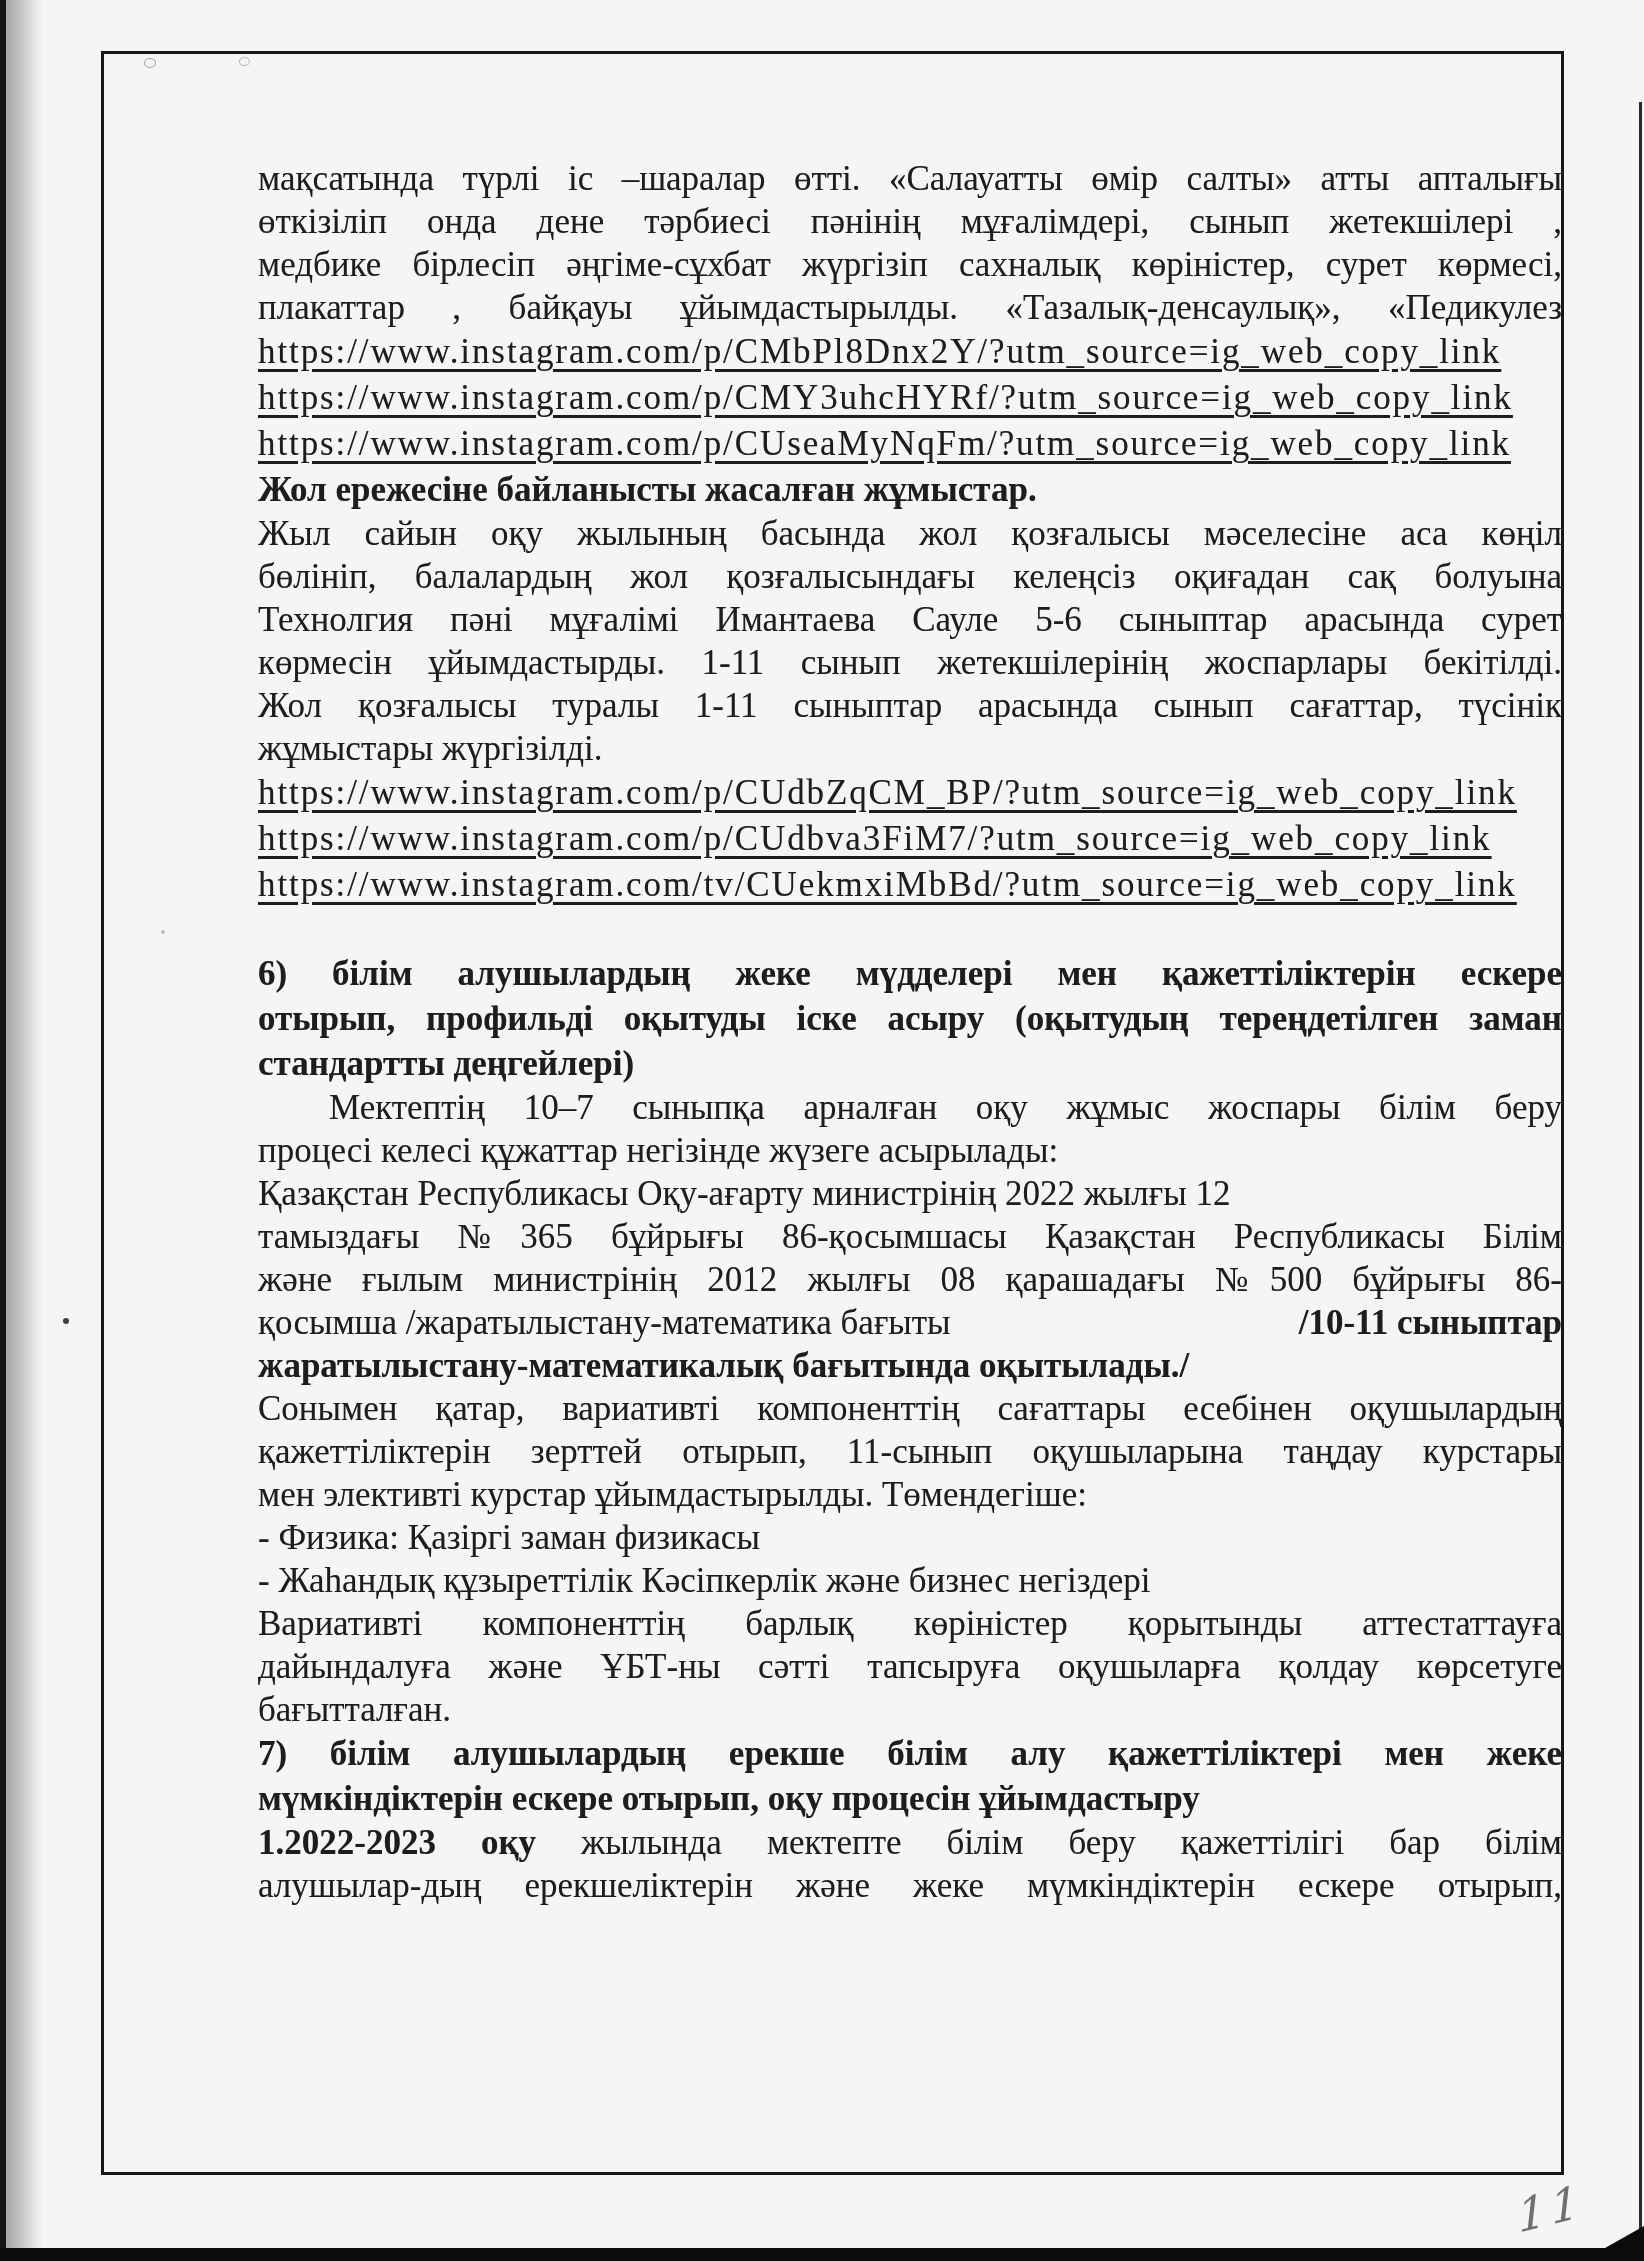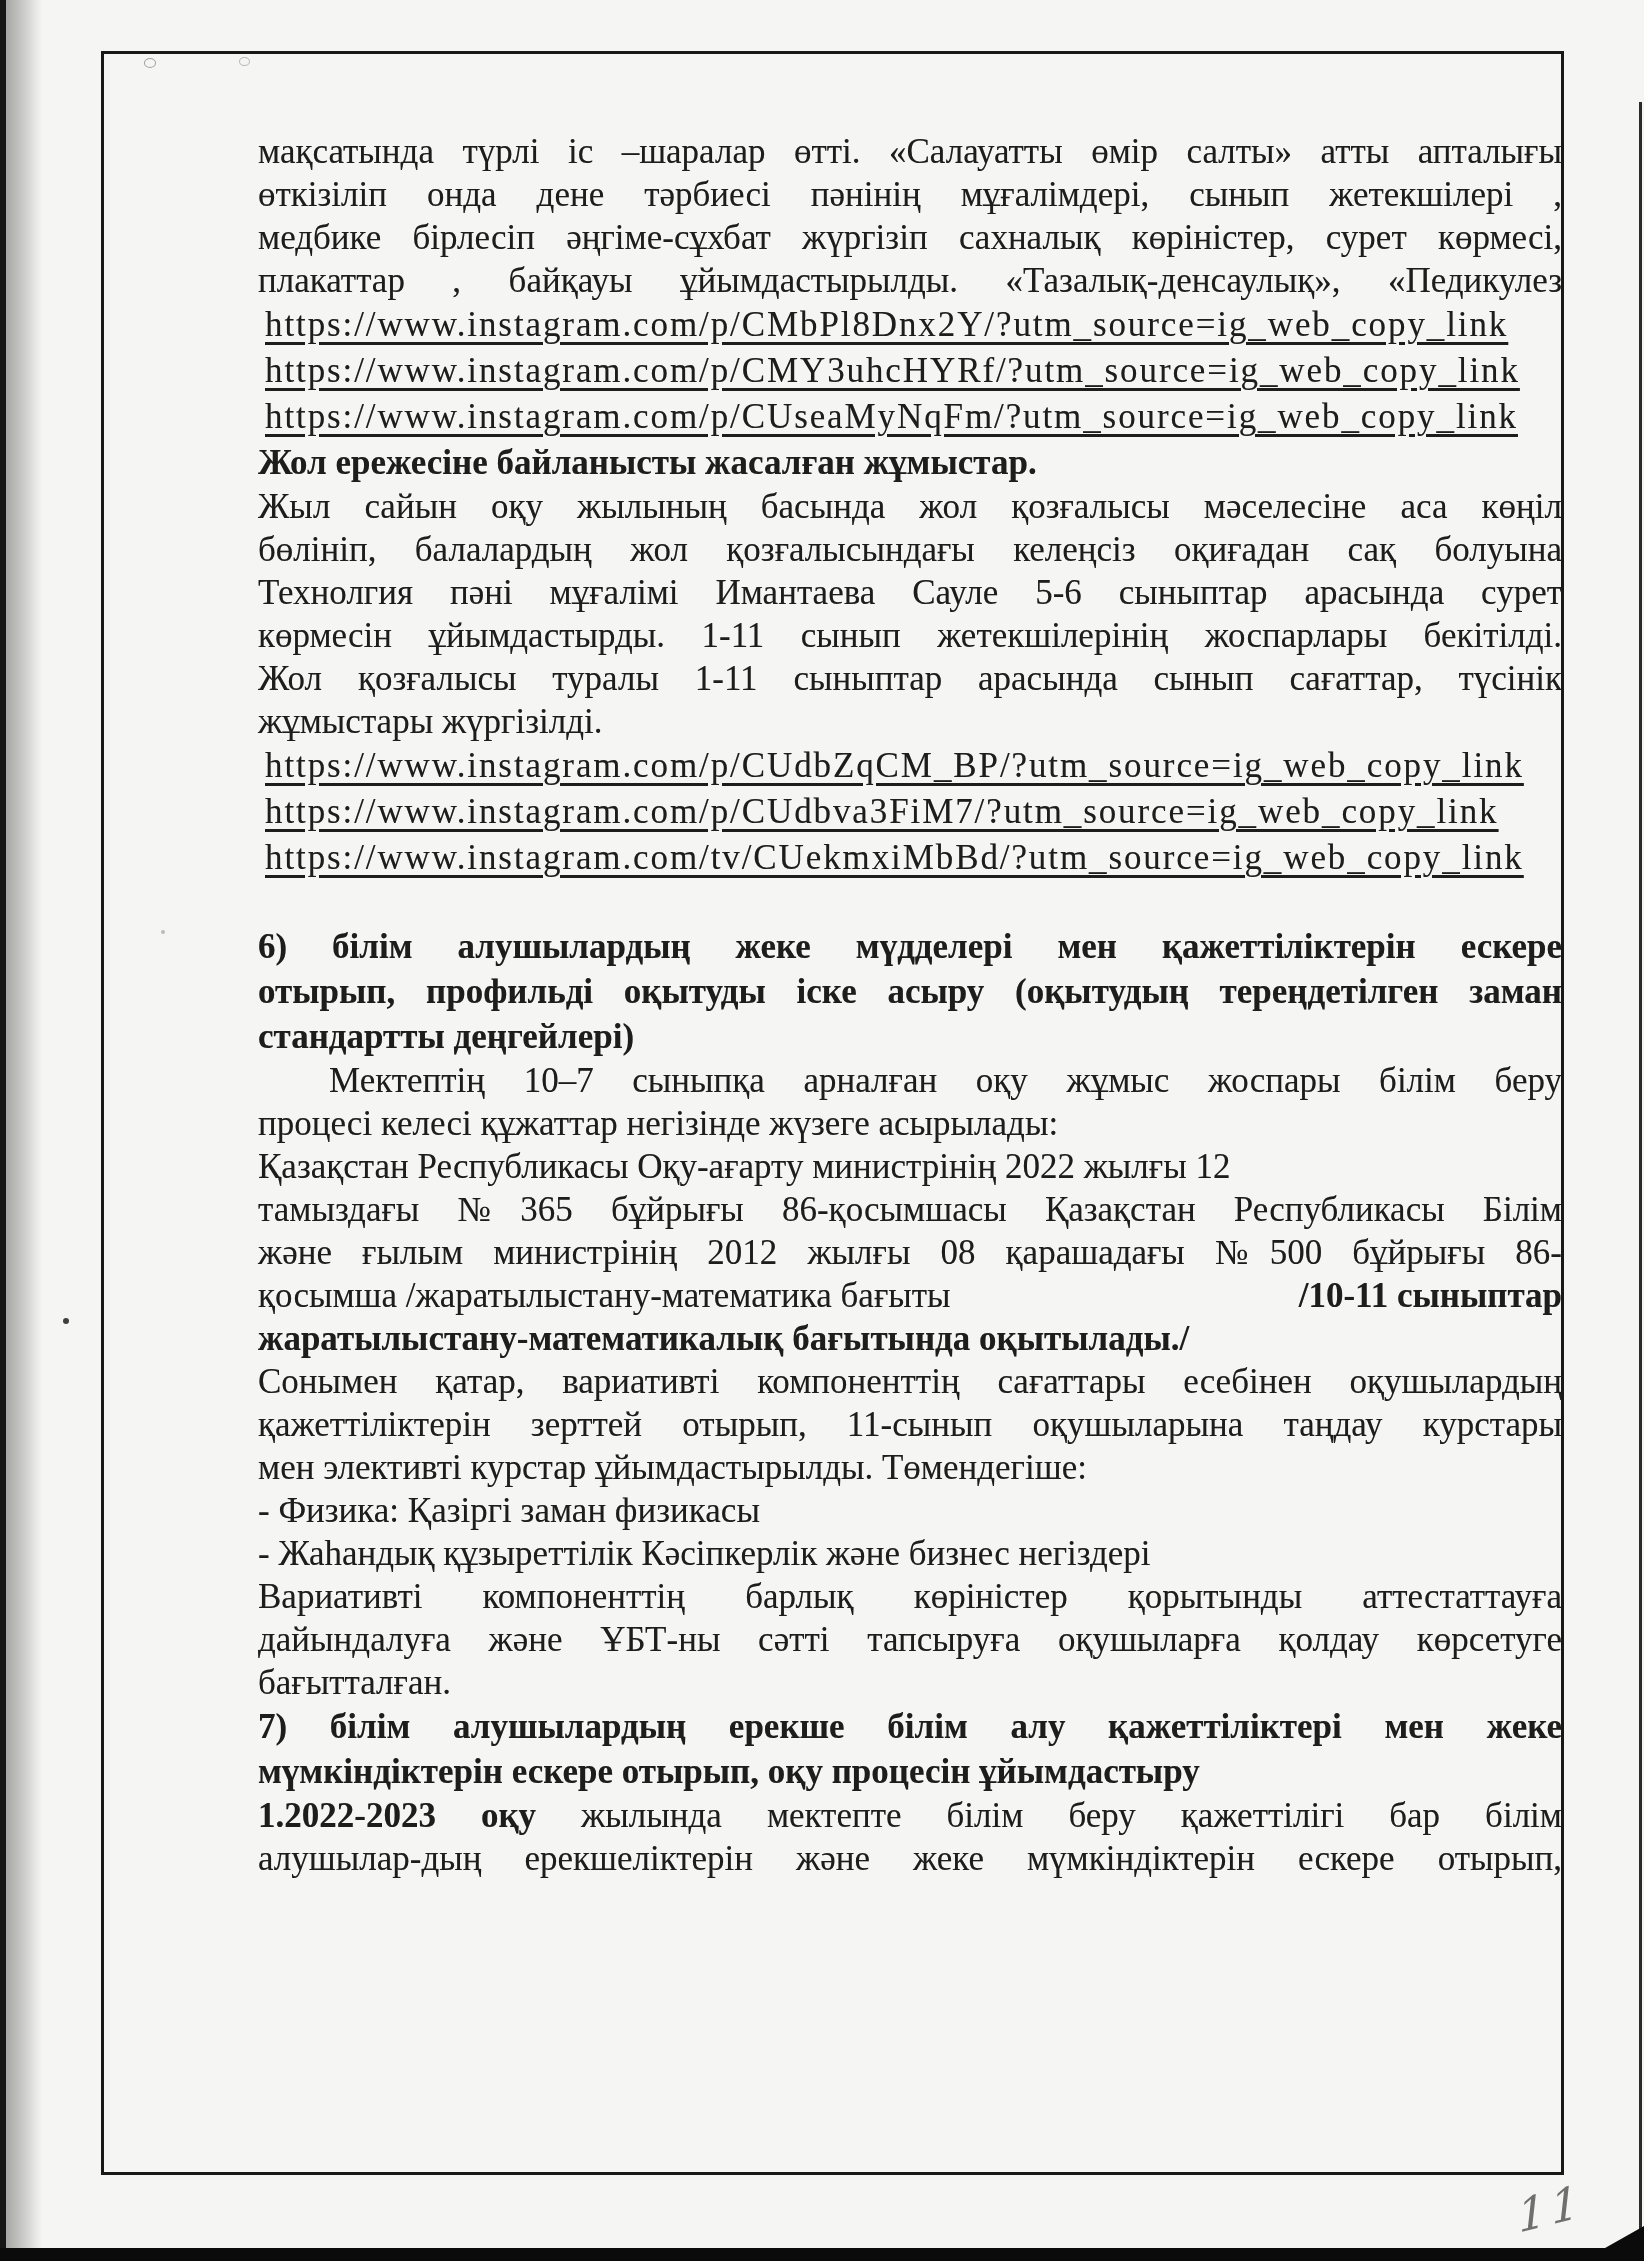--- a/index.html
+++ b/index.html
@@ -21,39 +21,38 @@
   
   .frame{position:absolute;left:101px;top:51px;width:1463px;height:2124px;
     border:3.2px solid #181818;box-sizing:border-box;}
   
   .mark{position:absolute;border-radius:50%;}
   .mark-curl-1{left:144px;top:58px;width:10.3px;height:7.7px;border:1.3px solid rgba(95,95,95,.55);background:none;}
   .mark-curl-2{left:239px;top:57px;width:9px;height:7px;border:1.3px solid rgba(110,110,110,.45);background:none;}
   .mark-dot-1{left:63px;top:1318px;width:6.4px;height:6.4px;background:#3e3e3e;}
   .mark-dot-2{left:161px;top:930px;width:3.9px;height:3.9px;background:rgba(80,80,80,.35);}
   
-  .text-column{position:absolute;left:258px;top:130px;width:1304px;color:#1d1d1b;}
+  .text-column{position:absolute;left:258px;top:157px;width:1304px;color:#1d1d1b;}
   .line{
     min-height:43px;line-height:43px;font-size:35px;
     text-shadow:0 0 0.6px rgba(25,25,25,.35);
   }
   .paragraph .line{line-height:43px;}
   .heading .line{line-height:45px;font-weight:700;}
   .links .line{line-height:46px;}
   .j{text-align:justify;text-align-last:justify;text-justify:inter-word;}
   .fx{display:flex;align-items:center;}
   .spread{flex:1 1 auto;}
   .b{font-weight:700;}
   .link{
     color:#1d1d1b;
     text-decoration:underline;
     text-decoration-thickness:2.6px;
     text-underline-offset:6.4px;
     letter-spacing:1.9px;
-    margin-left:7px;
   }
   .spacer-block{width:100%;}
   
   .handwritten{
     position:absolute;left:1517px;top:2182px;
     font-family:"DejaVu Serif",serif;font-style:italic;
     font-size:45px;color:#6f6f6f;letter-spacing:5.2px;
     transform:rotate(-14deg) skewX(-10deg);
   }
 </style>

